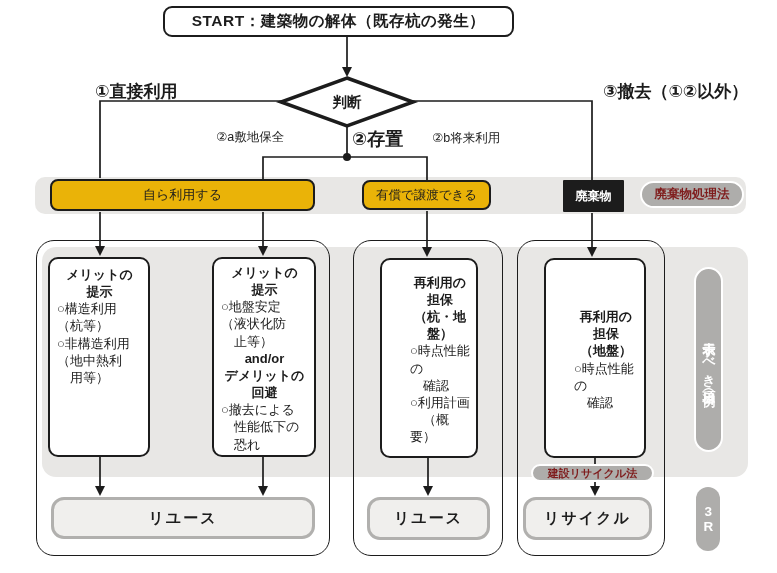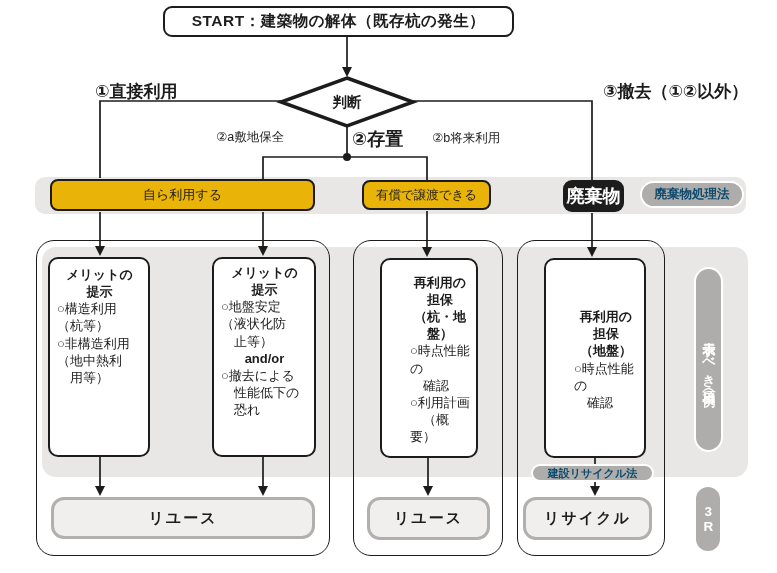--- a/index.html
+++ b/index.html
@@ -9,24 +9,24 @@
   .band{background:#e8e7e5;border-radius:10px;}
   .startbox{border:2.5px solid #1c1c1c;border-radius:9px;background:#fff;
     display:flex;align-items:center;justify-content:center;
     font-weight:bold;font-size:15.5px;letter-spacing:.5px;}
   .blabel{font-weight:bold;font-size:17px;white-space:nowrap;}
   .slabel{font-size:12.5px;white-space:nowrap;color:#222;}
   .declabel{display:flex;align-items:center;justify-content:center;
     font-weight:bold;font-size:14.5px;}
   .condbox{background:#eab308;border:2.4px solid #1c1c1c;border-radius:8px;
     display:flex;align-items:center;justify-content:center;font-size:13px;}
-  .wastebox{background:#1c1c1c;color:#fff;border-radius:9px;
+  .wastebox{background:#1c1c1c;color:#fff;border-radius:1px;
     display:flex;align-items:center;justify-content:center;
-    font-size:18px;font-weight:bold;}
-  .pill{background:#aeadab;color:#0c4a6e;border-radius:20px;border:2px solid #fff;
+    font-size:12px;font-weight:bold;}
+  .pill{background:#aeadab;color:#7f1d1d;border-radius:20px;border:2px solid #fff;
     display:flex;align-items:center;justify-content:center;
     font-weight:bold;}
   .container{border:1.6px solid #1c1c1c;border-radius:18px;background:transparent;}
   .itembox{background:#fff;border:2.4px solid #1c1c1c;border-radius:10px;
     font-size:13px;line-height:1.32;padding:7px 6px 4px 7px;}
   .itembox .ttl{font-weight:bold;text-align:center;white-space:pre-wrap;}
   .itembox .bdy{text-align:left;white-space:pre-wrap;}
   .itembox.centered{display:flex;flex-direction:column;justify-content:center;padding-left:28px;}
   .outbox{background:#f0efed;border:3.5px solid #b1b0ae;border-radius:13px;
     display:flex;align-items:center;justify-content:center;
@@ -121,20 +121,22 @@
 　用等）</div>
   </div>
 
   <div class="abs itembox" style="left:212px;top:257px;width:104px;height:200px;padding-top:5px;">
     <div class="ttl">メリットの
 提示</div>
     <div class="bdy">○地盤安定
 （液状化防
 　止等）</div>
     <div class="ttl">and/or</div>
+    <div class="ttl">デメリットの
+回避</div>
     <div class="bdy">○撤去による
 　性能低下の
 　恐れ</div>
   </div>
 
   <div class="abs itembox centered" style="left:380px;top:258px;width:98px;height:200px;">
     <div class="ttl">再利用の担保
 （杭・地盤）</div>
     <div class="bdy">○時点性能の
 　確認

